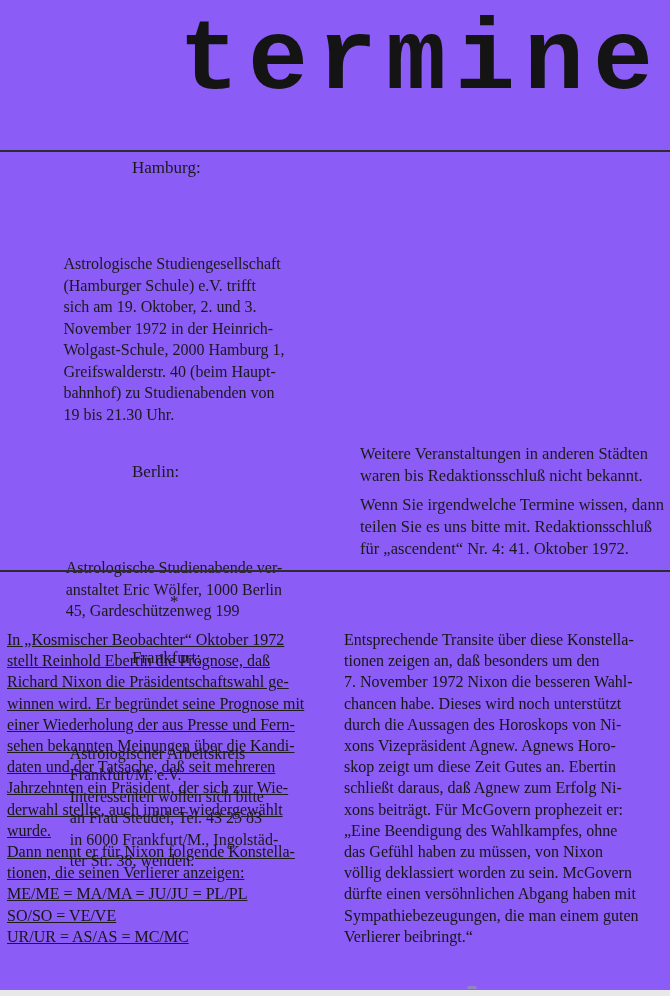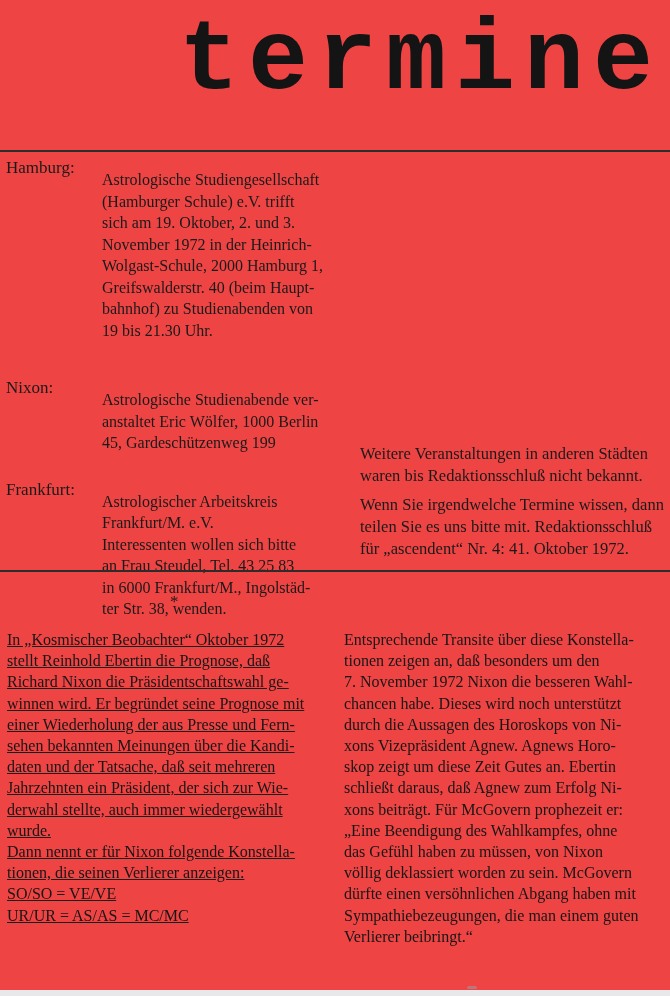--- a/index.html
+++ b/index.html
@@ -5,21 +5,21 @@
   html, body { margin: 0; padding: 0; }
   body {
     width: 670px; height: 996px;
     background: #ffffff;
     font-family: "Liberation Serif", serif;
     overflow: hidden;
   }
   .page {
     position: relative;
     width: 670px; height: 996px;
-    background: #ef4444;
+    background: #8b5cf6;
     color: #1c1c1c;
   }
   .masthead {
     position: absolute;
     top: 12px; right: 8px;
     margin: 0;
     font-family: "Liberation Mono", "DejaVu Sans Mono", monospace;
     font-weight: bold;
     font-size: 100px;
     line-height: 1.0;
@@ -34,21 +34,21 @@
     background: #2c2c2c;
   }
   .rule-top { top: 150px; }
   .rule-mid { top: 570px; }
 
   .listings {
     position: absolute;
     top: 157px; left: 6px;
     width: 336px;
   }
-  .listing { display: flex; align-items: flex-start; }
+  .listing { display: flex; align-items: center; flex-direction: column; }
   .listing + .listing.berlin { margin-top: 24px; }
   .listing + .listing.frankfurt { margin-top: 13px; }
   .city {
     width: 84px;
     flex: 0 0 84px;
     font-size: 17px;
     line-height: 21.5px;
     color: #1a1a1a;
   }
   .ltext {
@@ -132,21 +132,21 @@
       <p class="ltext">Astrologische Studiengesellschaft
 (Hamburger Schule) e.V. trifft
 sich am 19. Oktober, 2. und 3.
 November 1972 in der Heinrich-
 Wolgast-Schule, 2000 Hamburg 1,
 Greifswalderstr. 40 (beim Haupt-
 bahnhof) zu Studienabenden von
 19 bis 21.30 Uhr.</p>
     </div>
     <div class="listing berlin">
-      <span class="city">Nixon:</span>
+      <span class="city">Berlin:</span>
       <p class="ltext">Astrologische Studienabende ver-
 anstaltet Eric Wölfer, 1000 Berlin
 45, Gardeschützenweg 199</p>
     </div>
     <div class="listing frankfurt">
       <span class="city">Frankfurt:</span>
       <p class="ltext">Astrologischer Arbeitskreis
 Frankfurt/M. e.V.
 Interessenten wollen sich bitte
 an Frau Steudel, Tel. 43 25 83
@@ -173,20 +173,21 @@
 Richard Nixon die Präsidentschaftswahl ge-
 winnen wird. Er begründet seine Prognose mit
 einer Wiederholung der aus Presse und Fern-
 sehen bekannten Meinungen über die Kandi-
 daten und der Tatsache, daß seit mehreren
 Jahrzehnten ein Präsident, der sich zur Wie-
 derwahl stellte, auch immer wiedergewählt
 wurde.</p>
     <p>Dann nennt er für Nixon folgende Konstella-
 tionen, die seinen Verlierer anzeigen:</p>
+    <p class="formula">ME/ME = MA/MA = JU/JU = PL/PL</p>
     <p class="formula">SO/SO = VE/VE</p>
     <p class="formula">UR/UR = AS/AS = MC/MC</p>
   </section>
 
   <section class="col col-right">
     <p>Entsprechende Transite über diese Konstella-
 tionen zeigen an, daß besonders um den
 7. November 1972 Nixon die besseren Wahl-
 chancen habe. Dieses wird noch unterstützt
 durch die Aussagen des Horoskops von Ni-

